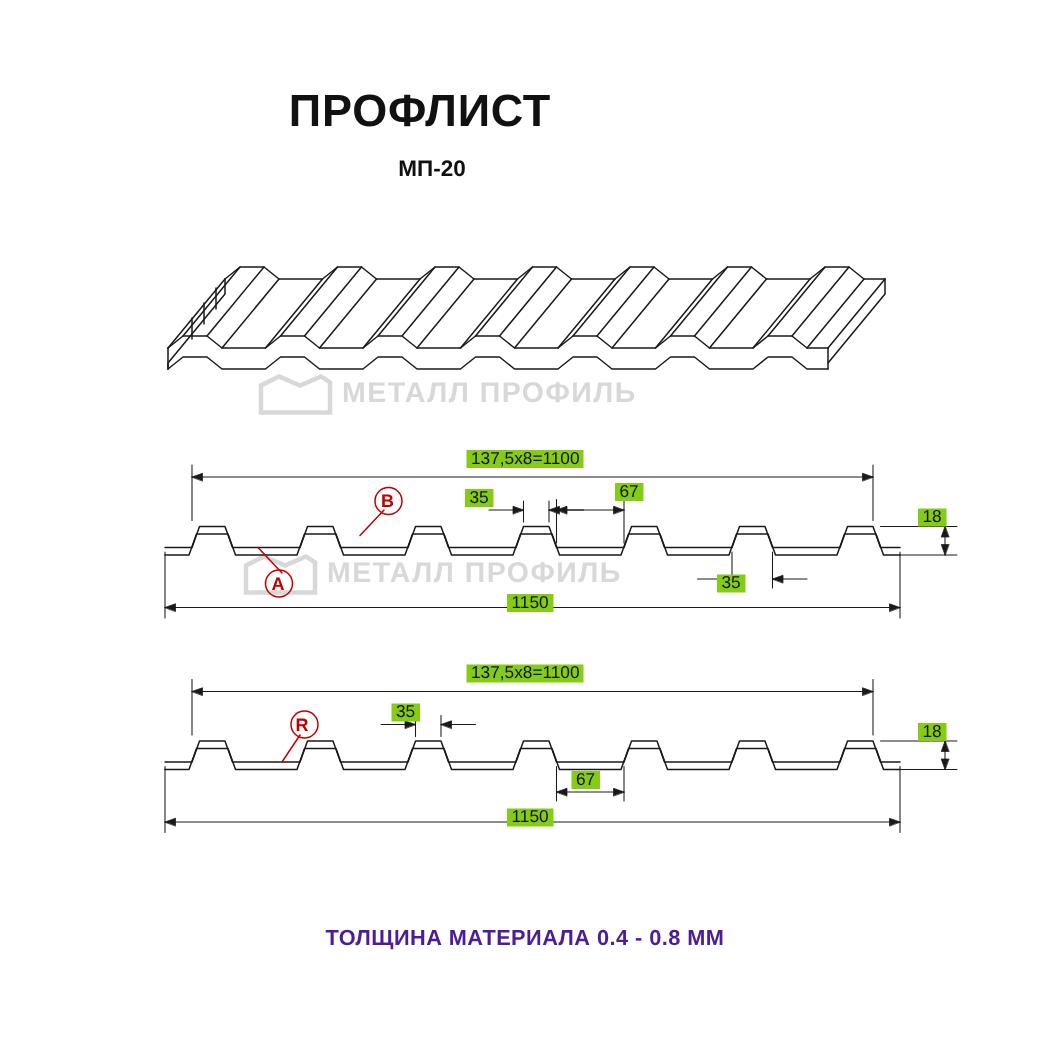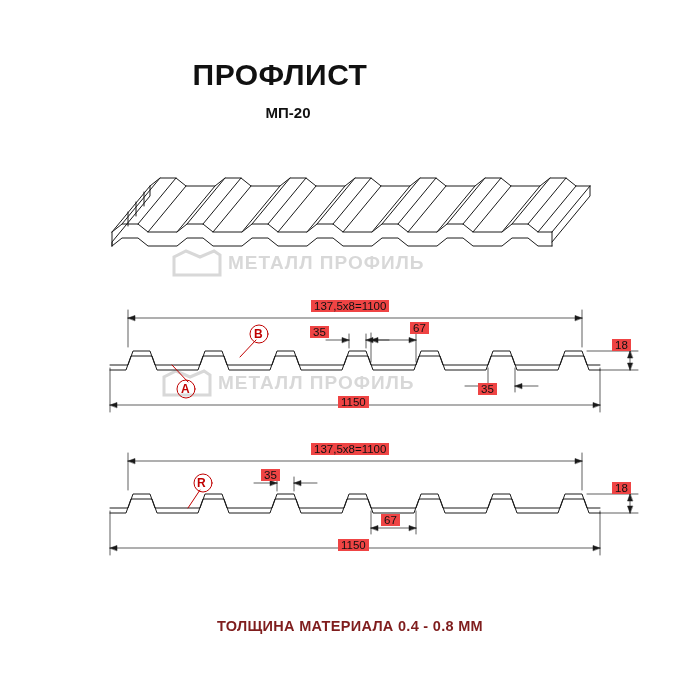--- a/index.html
+++ b/index.html
@@ -42,21 +42,21 @@
   }
   .footer {
     position: absolute;
     top: 618px;
     left: 0;
     width: 700px;
     text-align: center;
     font-size: 14.5px;
     font-weight: bold;
     letter-spacing: 0.3px;
-    color: #7f1d1d;
+    color: #4c1d95;
   }
   svg.drawing {
     position: absolute;
     top: 0;
     left: 0;
     width: 700px;
     height: 700px;
   }
   .wm {
     position: absolute;
@@ -75,21 +75,21 @@
   .wm2 { top: 372px; left: 218px; }
   .wm-mark {
     position: absolute;
     left: -58px;
     top: -5px;
   }
   .dim-label {
     position: absolute;
     font-size: 11.5px;
     color: #111;
-    background: #ef4444;
+    background: #84cc16;
     padding: 0 3px;
     white-space: nowrap;
   }
   .callout-label {
     position: absolute;
     font-size: 12px;
     font-weight: bold;
     color: #c00000;
   }
 </style>

